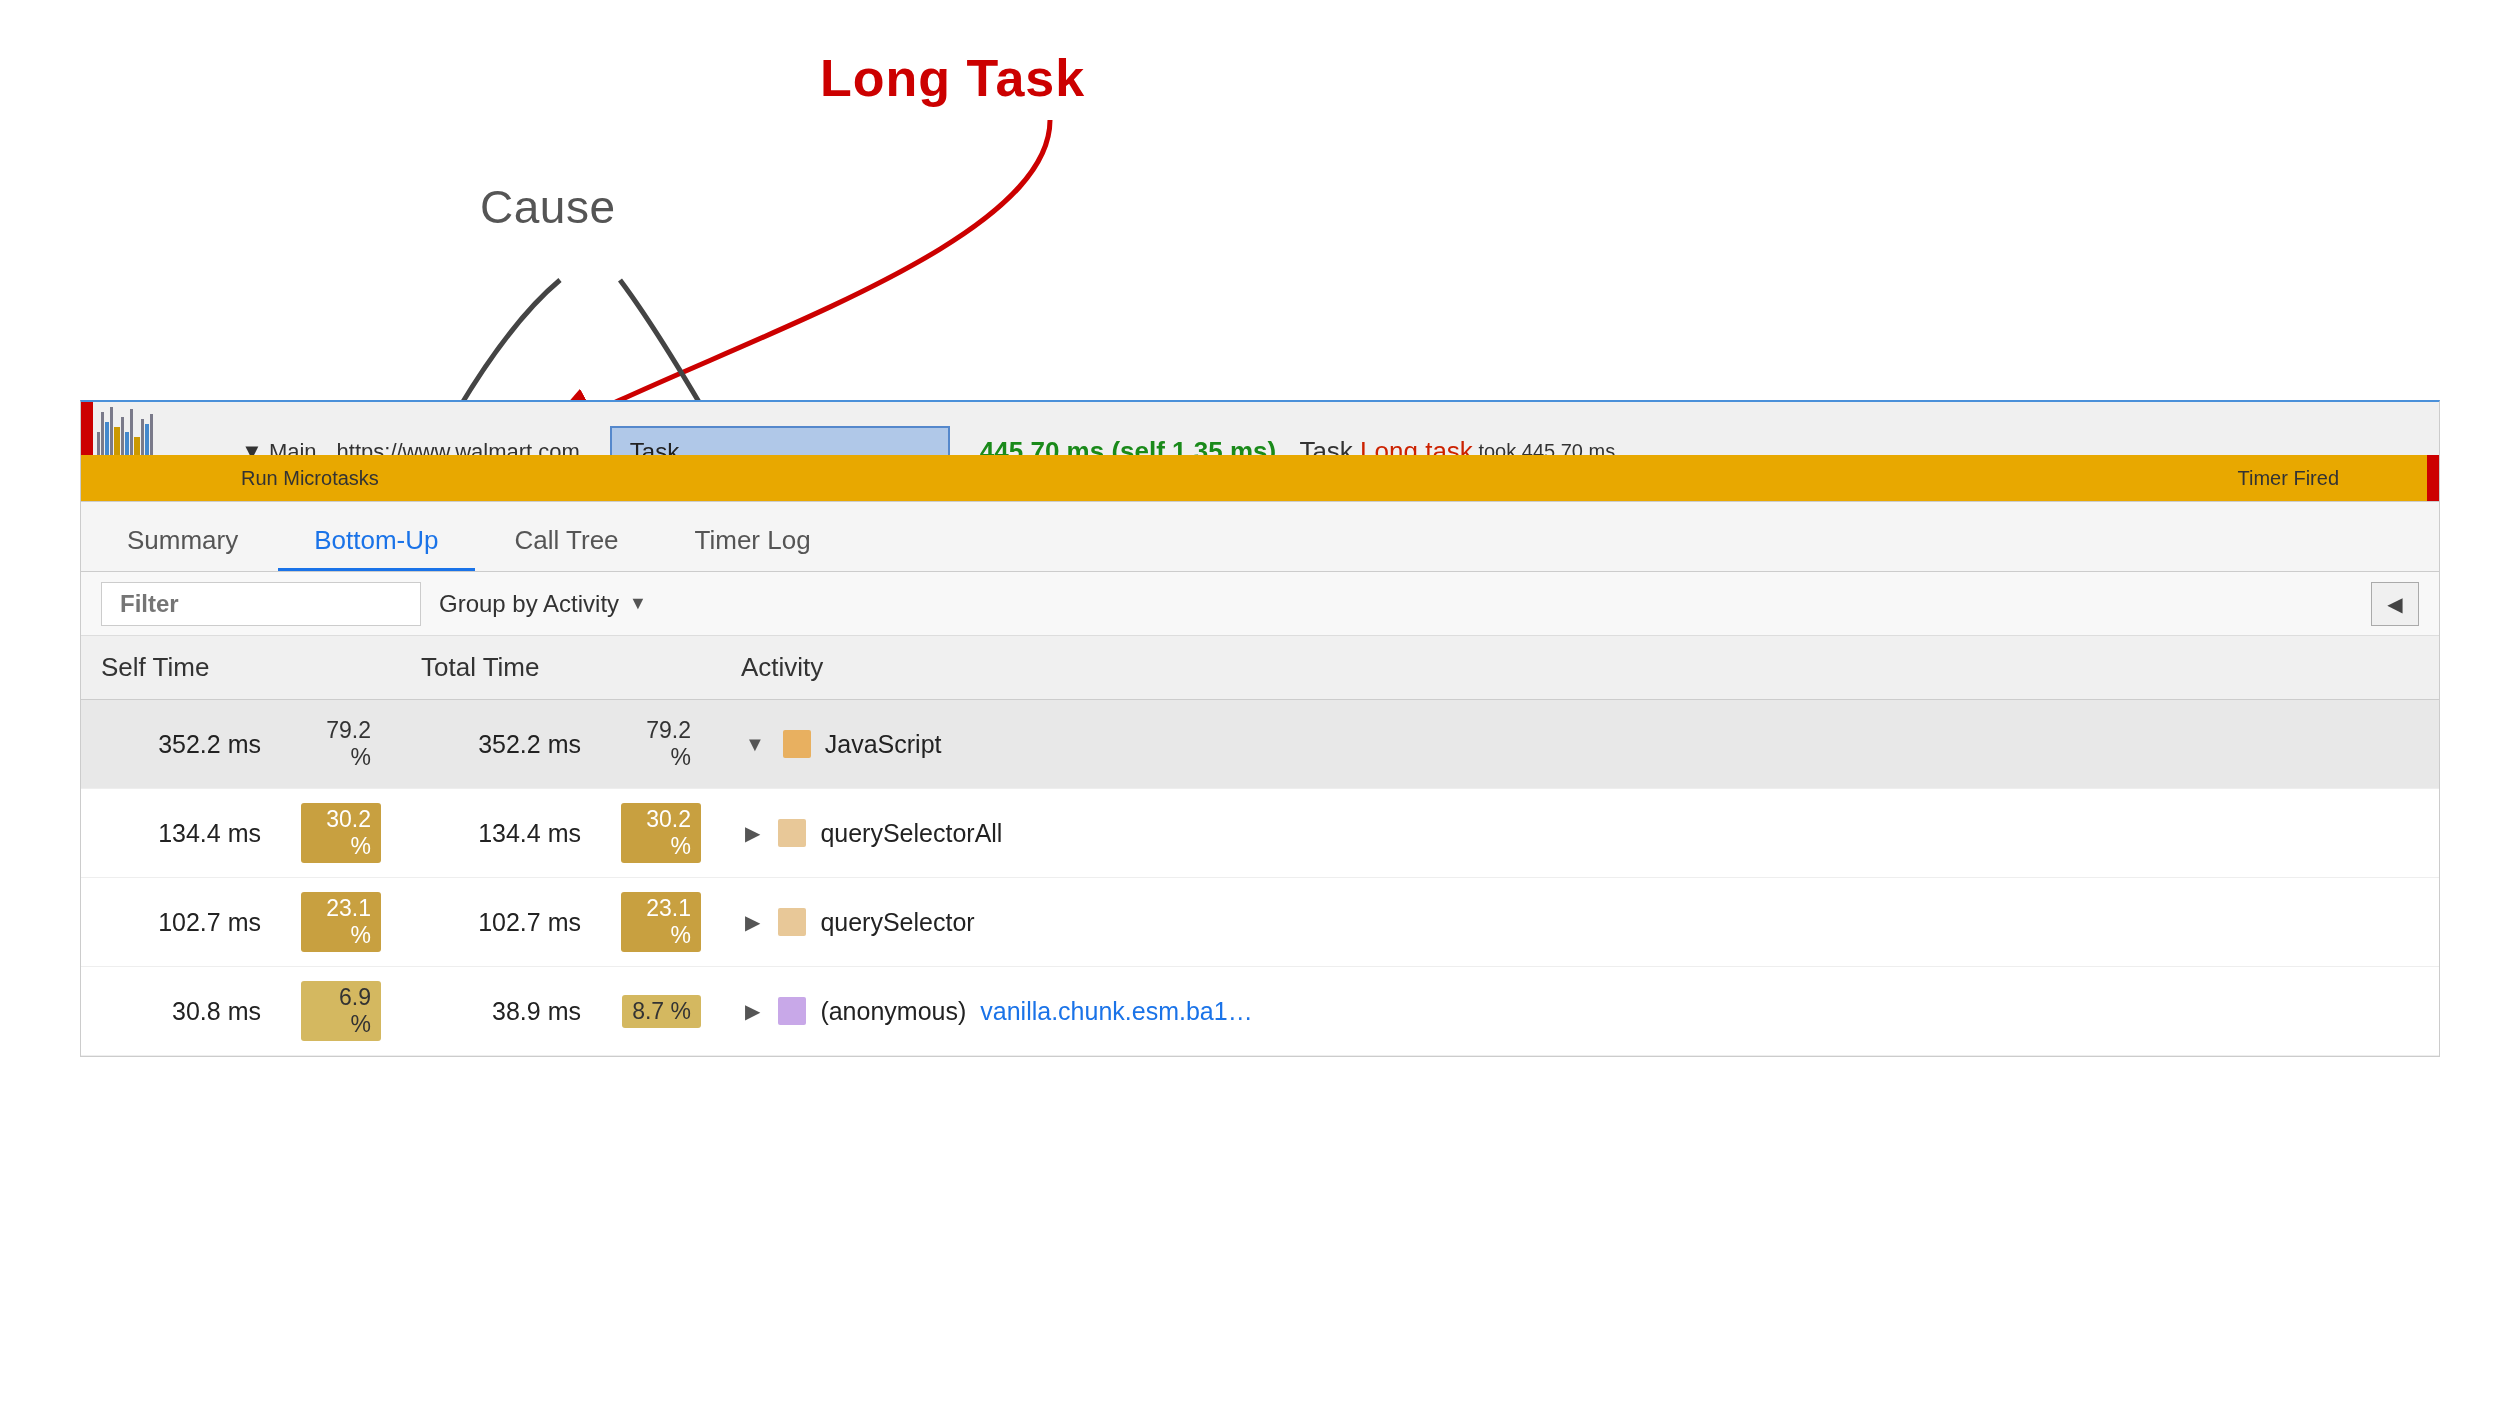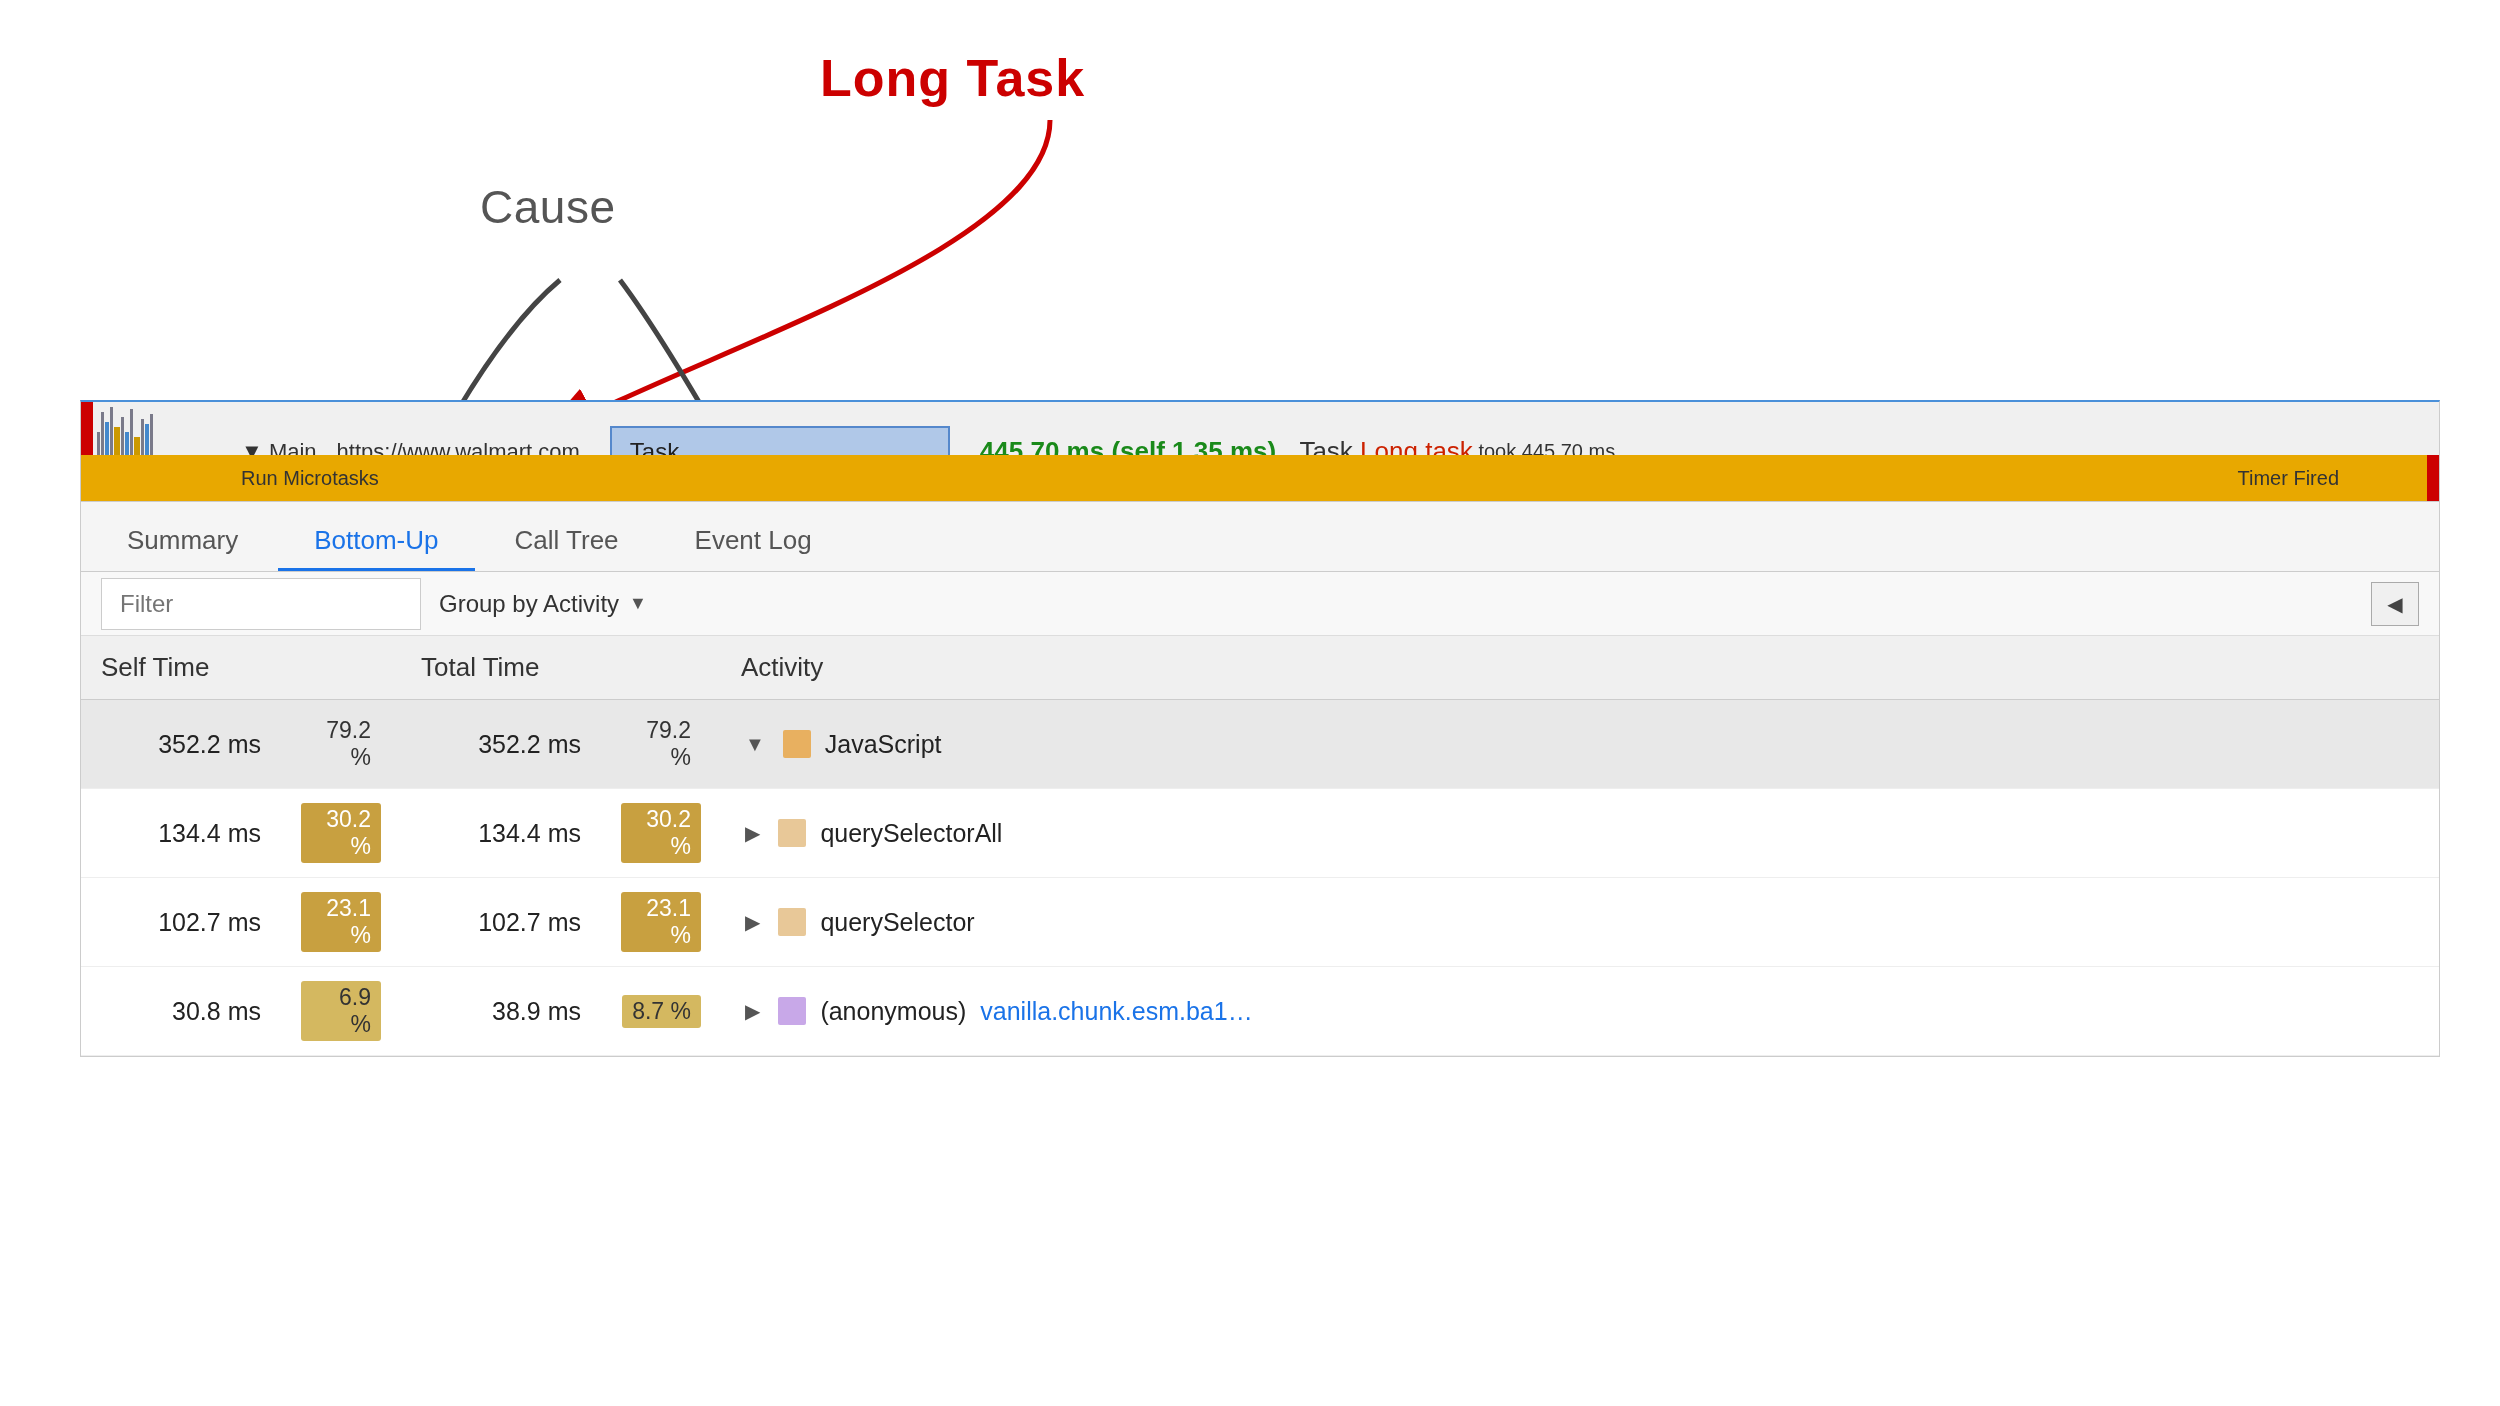--- a/index.html
+++ b/index.html
@@ -179,23 +179,24 @@
       height: 64px;
       padding: 0 20px;
     }
 
     .filter-input {
       border: 1px solid #cccccc;
       background: #fff;
       padding: 8px 18px;
       font-size: 24px;
       color: #aaa;
-      height: 52px;
+      height: 44px;
       width: 320px;
       outline: none;
+      font-weight: bold;
     }
 
     .group-dropdown {
       margin-left: 18px;
       display: flex;
       align-items: center;
       font-size: 24px;
       color: #333;
       gap: 10px;
       cursor: pointer;
@@ -394,21 +395,21 @@
       <span style="font-size:20px;color:#333;padding-left:160px;">Run Microtasks</span>
       <span style="position:absolute;right:100px;font-size:20px;color:#333;">Timer Fired</span>
       <div class="red-marker-right" style="height:100%;"></div>
     </div>
   </div>
 
   <div class="tabs-row">
     <div class="tab">Summary</div>
     <div class="tab active">Bottom-Up</div>
     <div class="tab">Call Tree</div>
-    <div class="tab">Event Log</div>
+    <div class="tab">Timer Log</div>
   </div>
 
   <div class="filter-row">
     <input type="text" class="filter-input" placeholder="Filter" style="">
     <div class="group-dropdown">
       <span>Group by Activity</span>
       <span class="dropdown-arrow">▼</span>
     </div>
     <div class="panel-toggle-btn">
       <span>◀</span>

